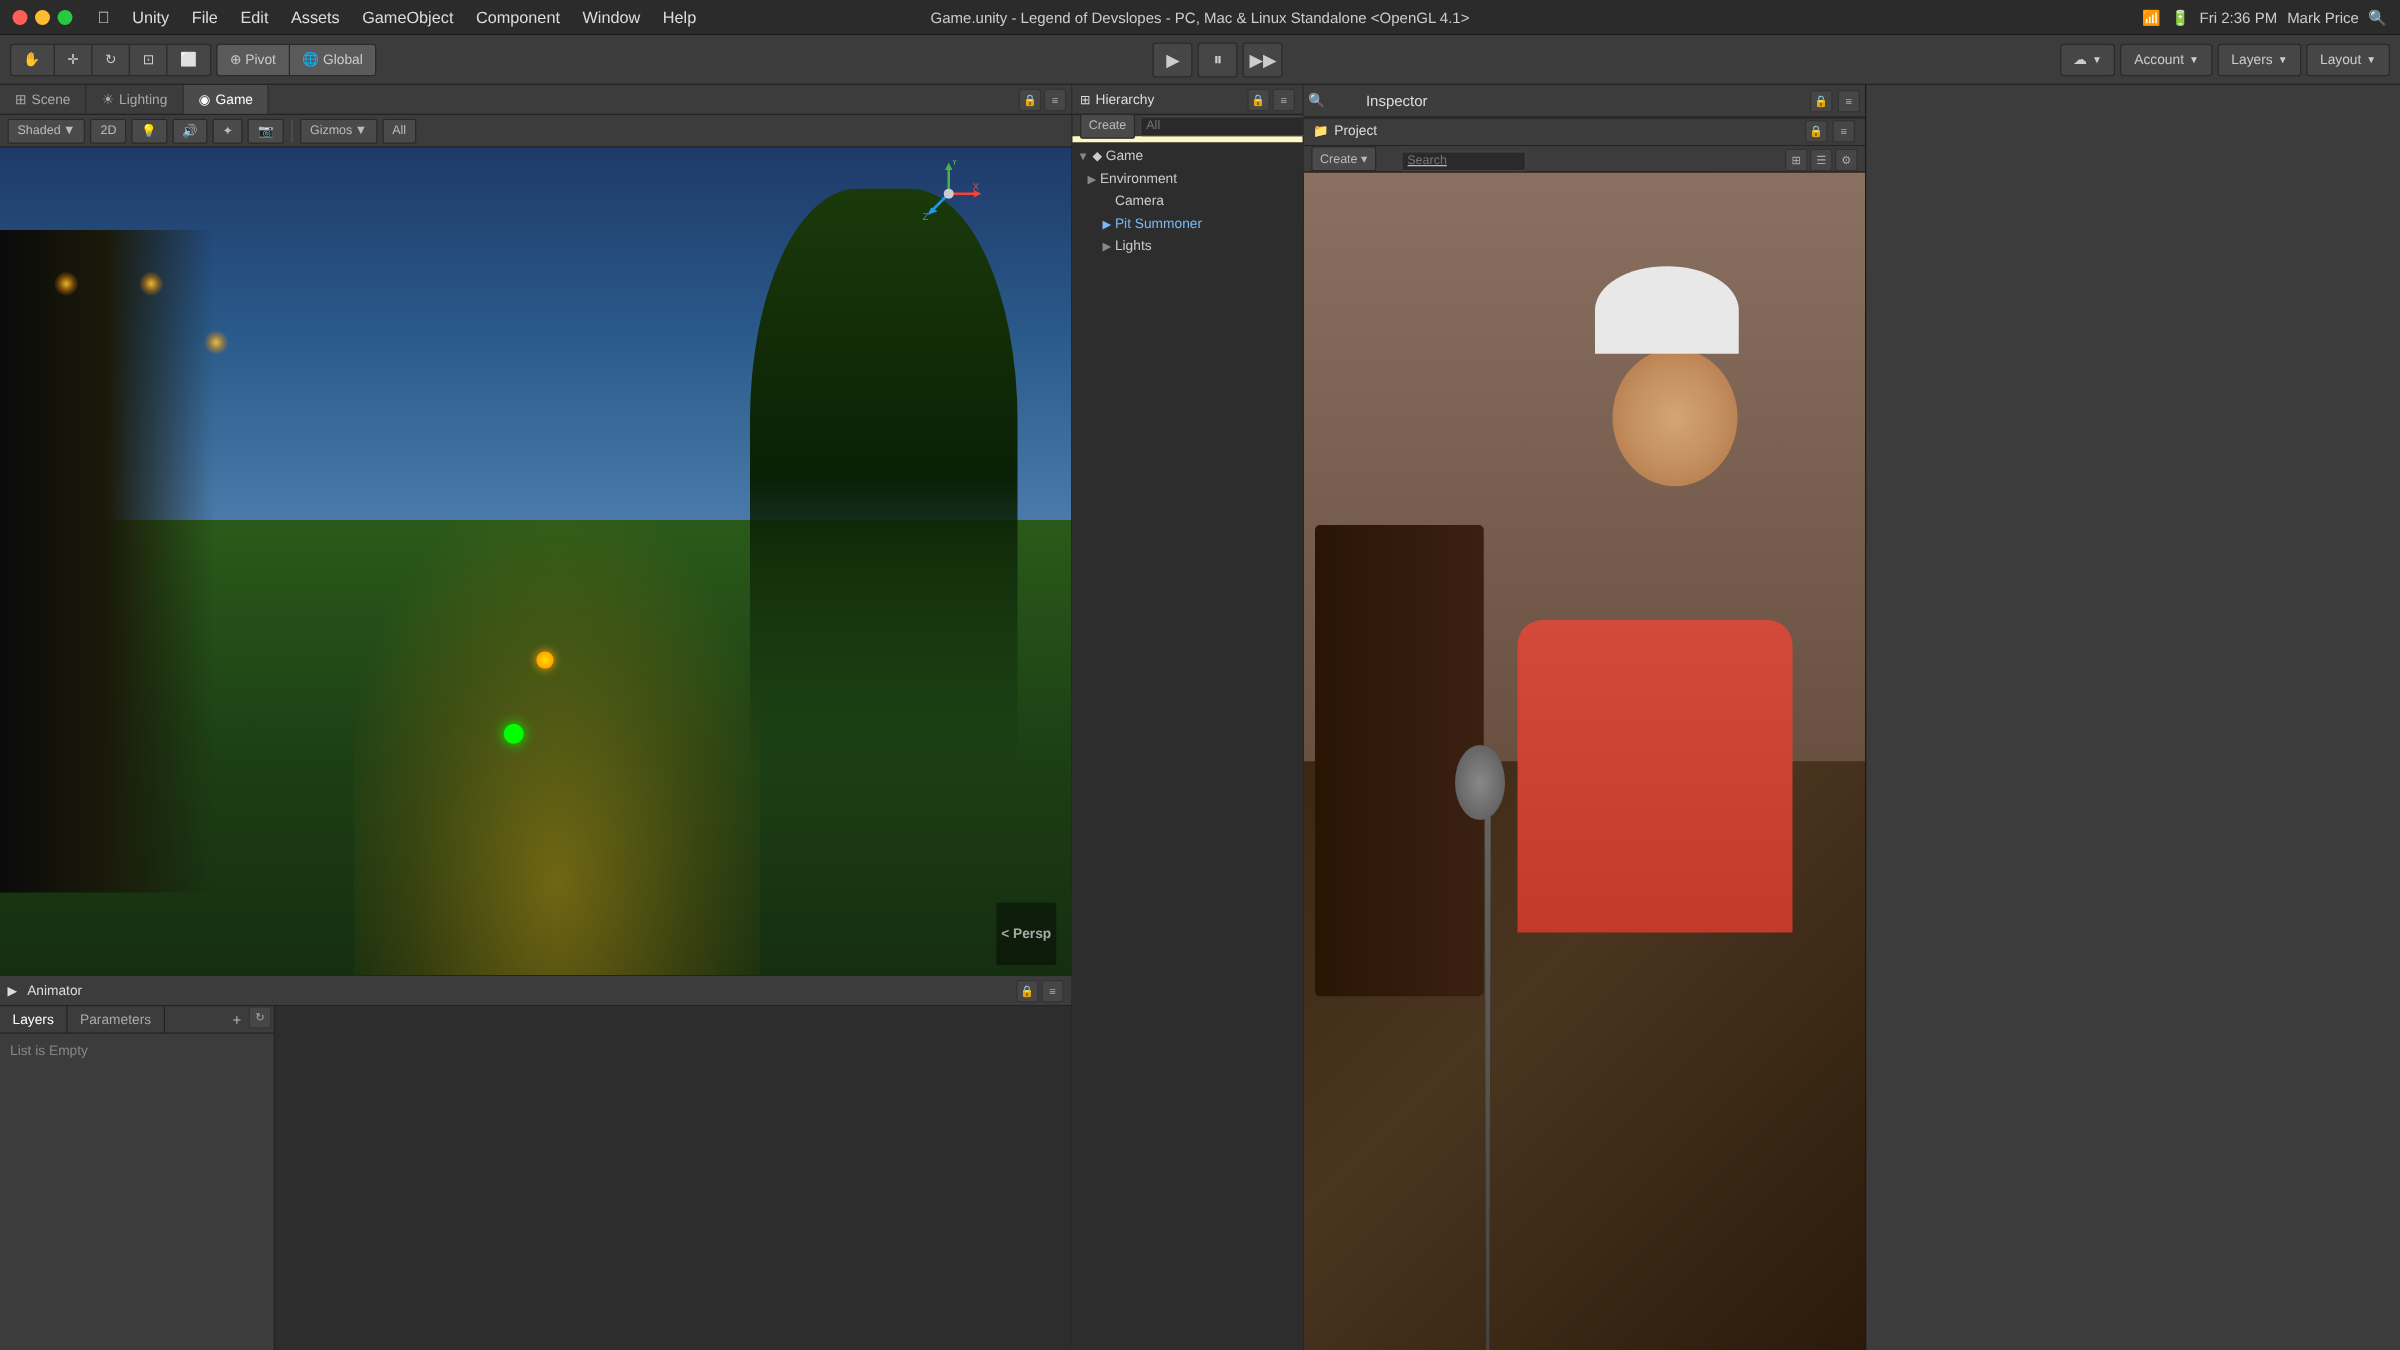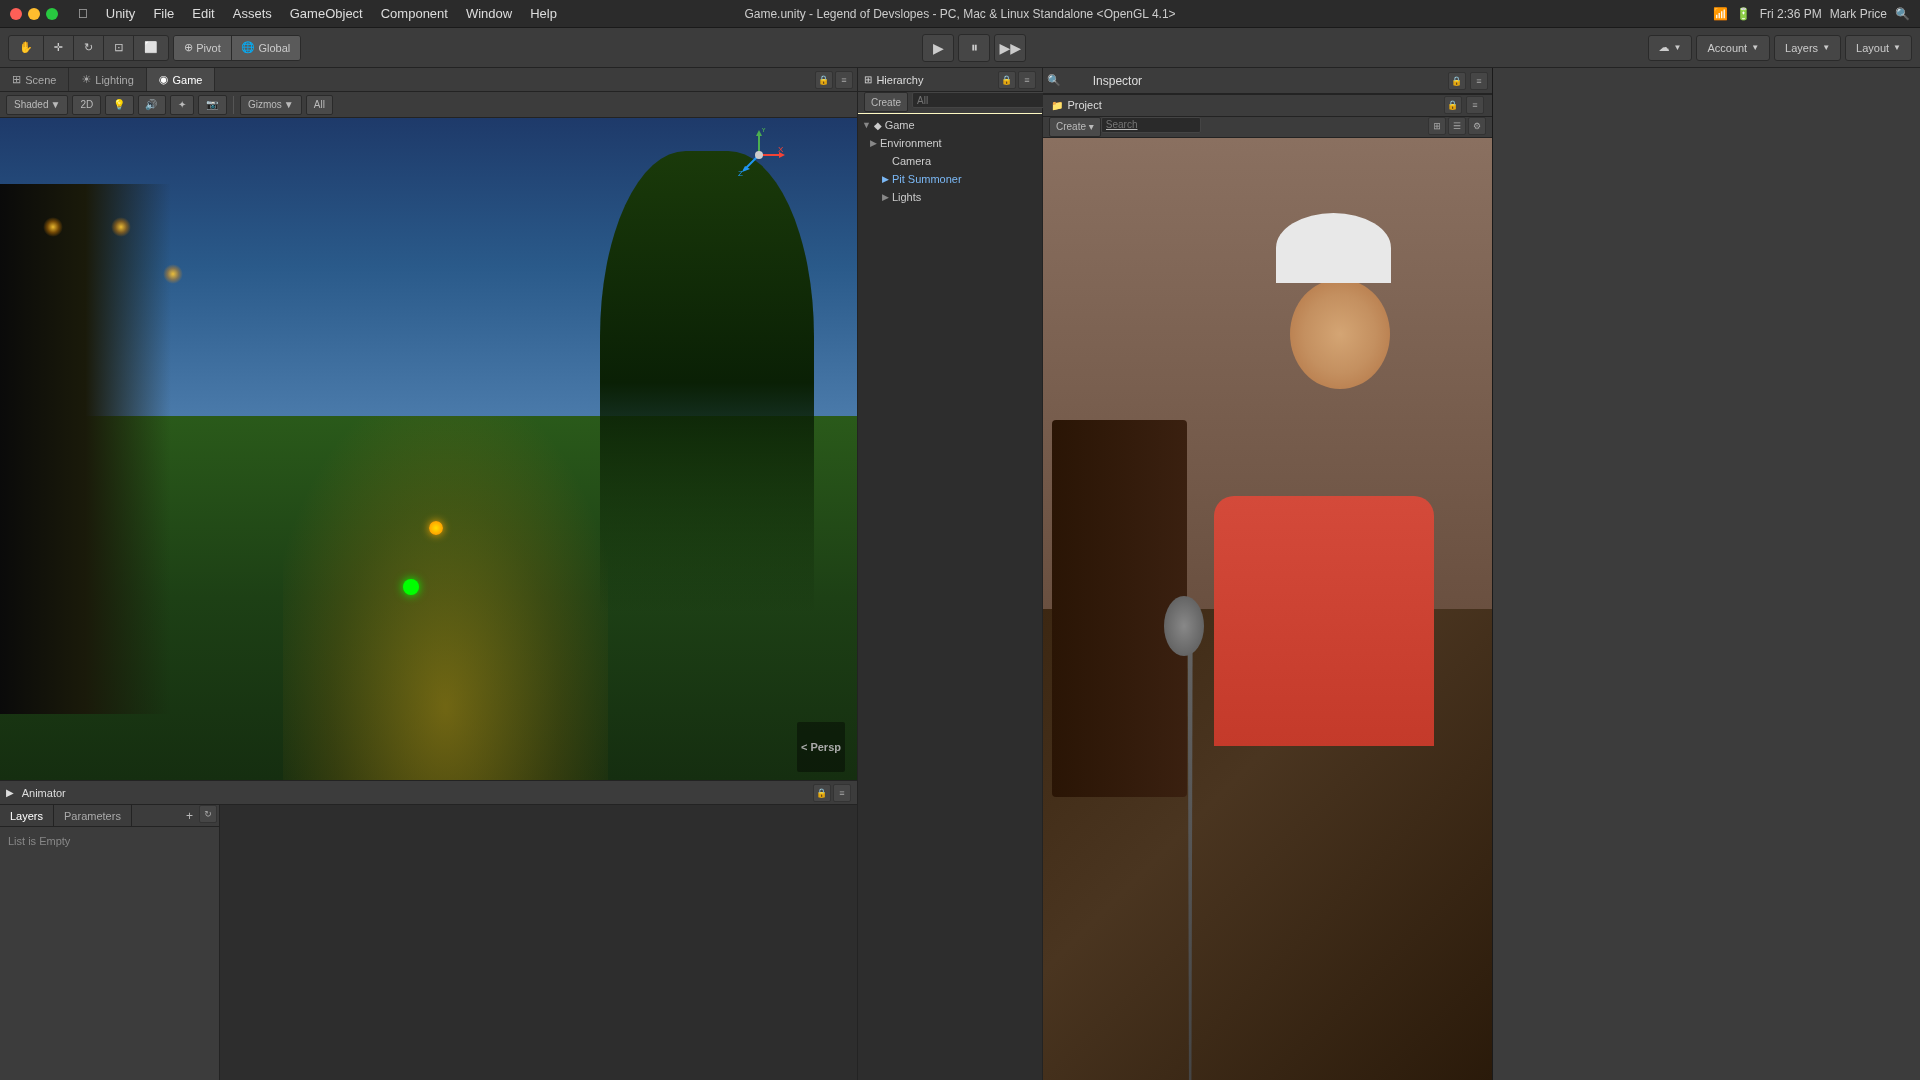--- a/index.html
+++ b/index.html
@@ -351,23 +351,24 @@
       display: flex;
       align-items: center;
       height: 24px;
       background: #3c3c3c;
       border-bottom: 1px solid #232323;
       padding: 0 6px;
       gap: 4px;
     }
     .hierarchy-toolbar {
       display: flex;
+      align-items: center;
       height: 22px;
       padding: 0 6px;
-      border-bottom: 1px solid #fef9c3;
+      border-bottom: 5px solid #fef9c3;
       gap: 4px;
     }
     .hierarchy-search {
       background: #2a2a2a;
       border: 1px solid #444;
       border-radius: 2px;
       height: 16px;
       flex: 1;
       padding: 0 4px;
       font-size: 10px;
@@ -757,21 +758,21 @@
     </div>
 
     <div style="height:24px;background:#3c3c3c;border-top:1px solid #232323;border-bottom:1px solid #232323;display:flex;align-items:center;padding:0 8px;gap:4px;">
       <span style="font-size:10px;">📁</span>
       <span style="font-size:11px;color:#ddd;">Project</span>
       <div class="panel-controls">
         <div class="small-btn">🔒</div>
         <div class="small-btn">≡</div>
       </div>
     </div>
-    <div style="height:22px;background:#3c3c3c;border-bottom:1px solid #232323;display:flex;align-items:flex-start;padding:0 6px;gap:0;">
+    <div style="height:22px;background:#3c3c3c;border-bottom:1px solid #232323;display:flex;align-items:flex-end;padding:0 6px;gap:20px;">
       <span class="scene-tool-btn" style="font-size:10px;padding:1px 6px;">Create ▾</span>
       <input type="text" style="background: rgb(42, 42, 42); border: 1px solid rgb(68, 68, 68); border-radius: 2px; height: 16px; width: 100px; padding: 0px 4px; font-size: 10px; color: rgb(187, 187, 187); text-decoration: underline;" placeholder="Search">
       <div style="margin-left:auto;display:flex;gap:2px;">
         <div class="small-btn">⊞</div>
         <div class="small-btn">☰</div>
         <div class="small-btn">⚙</div>
       </div>
     </div>
 
     <div class="webcam-overlay">

